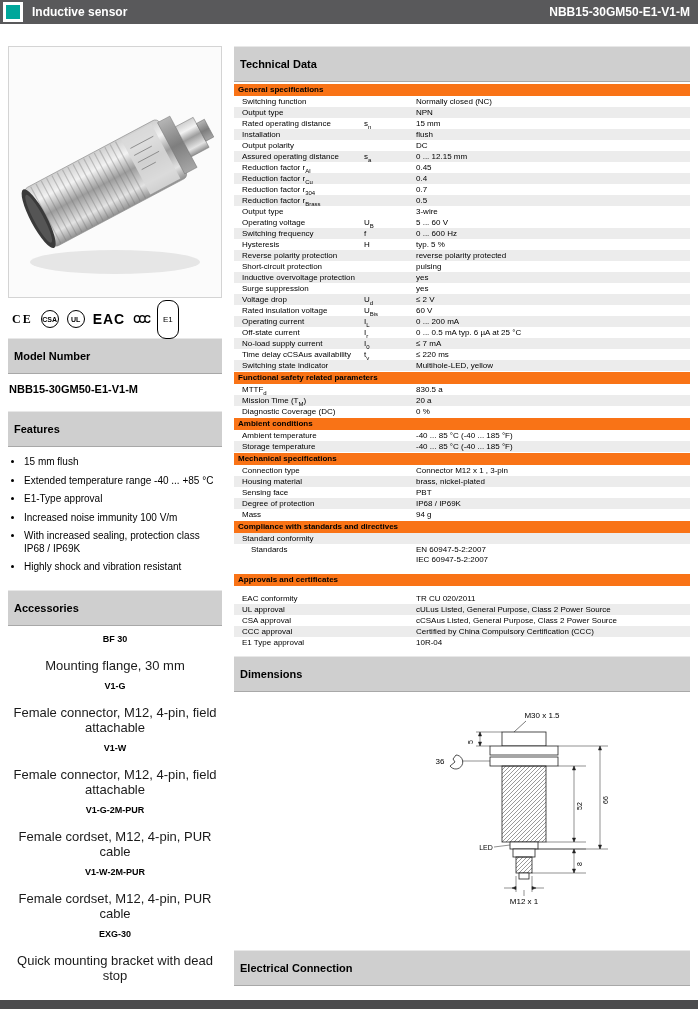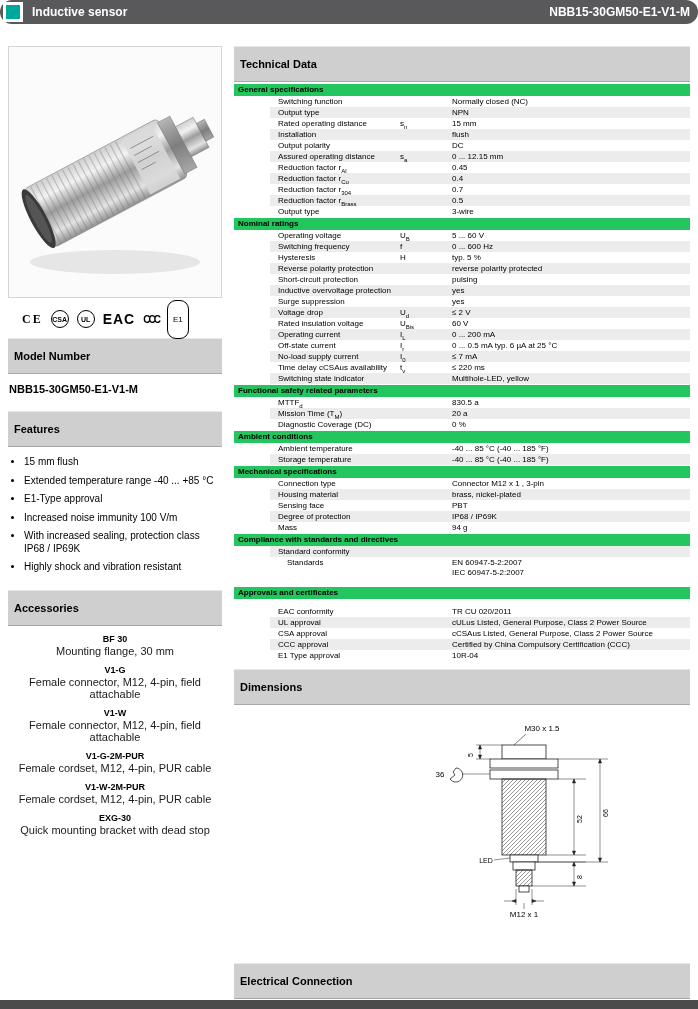--- a/index.html
+++ b/index.html
@@ -4,55 +4,55 @@
 <style>
   * { box-sizing: border-box; }
   html,body { margin:0; padding:0; }
   body {
     width:698px; height:1009px; background:#ffffff; position:relative;
     font-family:"Liberation Sans", sans-serif; color:#000; overflow:hidden;
   }
   
   .topbar {
     position:absolute; top:0; left:0; width:698px; height:24px;
-    background:#59595b; display:flex; align-items:center;border-radius:12px;
+    background:#59595b; display:flex; align-items:center;
   }
   .logo-box { width:20px; height:20px; background:#ffffff; margin-left:3px; display:flex; align-items:center; justify-content:center; }
   .logo-inner { width:14px; height:14px; background:#00a79b; }
   .topbar-title { color:#fff; font-weight:bold; font-size:12px; margin-left:9px; }
   .topbar-model { color:#fff; font-weight:bold; font-size:12px; margin-left:auto; margin-right:8px; }
   
   .content { position:absolute; top:46px; left:8px; width:682px; display:flex; gap:12px; }
   .col-left { width:214px; flex:none; }
   .col-right { flex:1; min-width:0; }
   .section-bar {
     background:#cfcfcf; border-bottom:1px solid #a8a8a8; border-top:1px solid #e8e8e8;
     font-weight:bold; font-size:11px; padding:11px 6px;
   }
   
   .photo-box { height:252px; border:1px solid #d4d4d4; background:#fbfbfb; display:flex; align-items:center; justify-content:center; overflow:hidden; }
-  .cert-row { display:flex; align-items:center; gap:8px; height:30px; margin:6px 0 4px 14px; }
+  .cert-row { display:flex; align-items:center; gap:8px; height:30px; margin:6px 0 4px 4px; }
   .cert-ce { font-size:12px; font-weight:bold; letter-spacing:2px; font-family:"Liberation Serif", serif; }
   .cert-circle { width:18px; height:18px; border:1.4px solid #000; border-radius:50%; display:flex; align-items:center; justify-content:center; font-size:7px; font-weight:bold; }
   .cert-eac { font-size:14px; font-weight:bold; letter-spacing:1px; }
   .cert-ccc { font-size:10px; font-weight:bold; letter-spacing:-2px; }
   .cert-e1 { border:1.2px solid #000; border-radius:9px; padding:14px 5px; font-size:8px; }
   .model-value { font-weight:bold; font-size:11px; margin:9px 0 16px 1px; }
   .features-list { margin:9px 0 16px 0; padding-left:16px; font-size:10px; font-weight:normal; }
   .features-list li { margin-bottom:6px; line-height:1.25; }
   .accessories-list { margin-top:8px;text-align:center; }
   .accessory { margin-bottom:8px; }
   .acc-name { font-weight:bold; font-size:9px; }
-  .acc-desc { font-size:11px; color:#1a1a1a; margin-top:1px; }
+  .acc-desc { font-size:13px; color:#1a1a1a; margin-top:14px; }
   
   .tech-table { font-size:8px; margin-top:2px; }
-  .group-header { background:#22c55e; font-weight:bold; padding:1px 4px; line-height:10px; margin-top:1px; }
+  .group-header { background:#f97316; font-weight:bold; padding:1px 4px; line-height:10px; margin-top:1px; }
   .group-header.gap { margin-top:9px; }
   .group-gap { height:7px; }
-  .trow { display:flex; line-height:10px; padding:0.5px 0;margin-left:36px; }
+  .trow { display:flex; line-height:10px; padding:0.5px 0; }
   .trow.alt { background:#ececec; }
   .t-label { width:130px; flex:none; padding-left:8px; }
   .t-label.ind { padding-left:17px; }
   .t-sym { width:52px; flex:none; }
   .t-val { flex:1; }
   sub { font-size:6px; line-height:0; }
   
   .dims-area { padding:10px 0 6px 140px; }
   .elec-area { padding:14px 0 0 95px; }
   svg text { font-family:"Liberation Sans", sans-serif; }
@@ -254,21 +254,20 @@
             <div>0.5</div>
           </div>
         </div>
         <div class="trow">
           <div class="t-label">Output type</div>
           <div class="t-sym"></div>
           <div class="t-val">
             <div>3-wire</div>
           </div>
         </div>
-        <div class="group-header">Nominal ratings</div>
         <div class="trow">
           <div class="t-label">Operating voltage</div>
           <div class="t-sym">U<sub>B</sub></div>
           <div class="t-val">
             <div>5 ... 60 V</div>
           </div>
         </div>
         <div class="trow alt">
           <div class="t-label">Switching frequency</div>
           <div class="t-sym">f</div>

